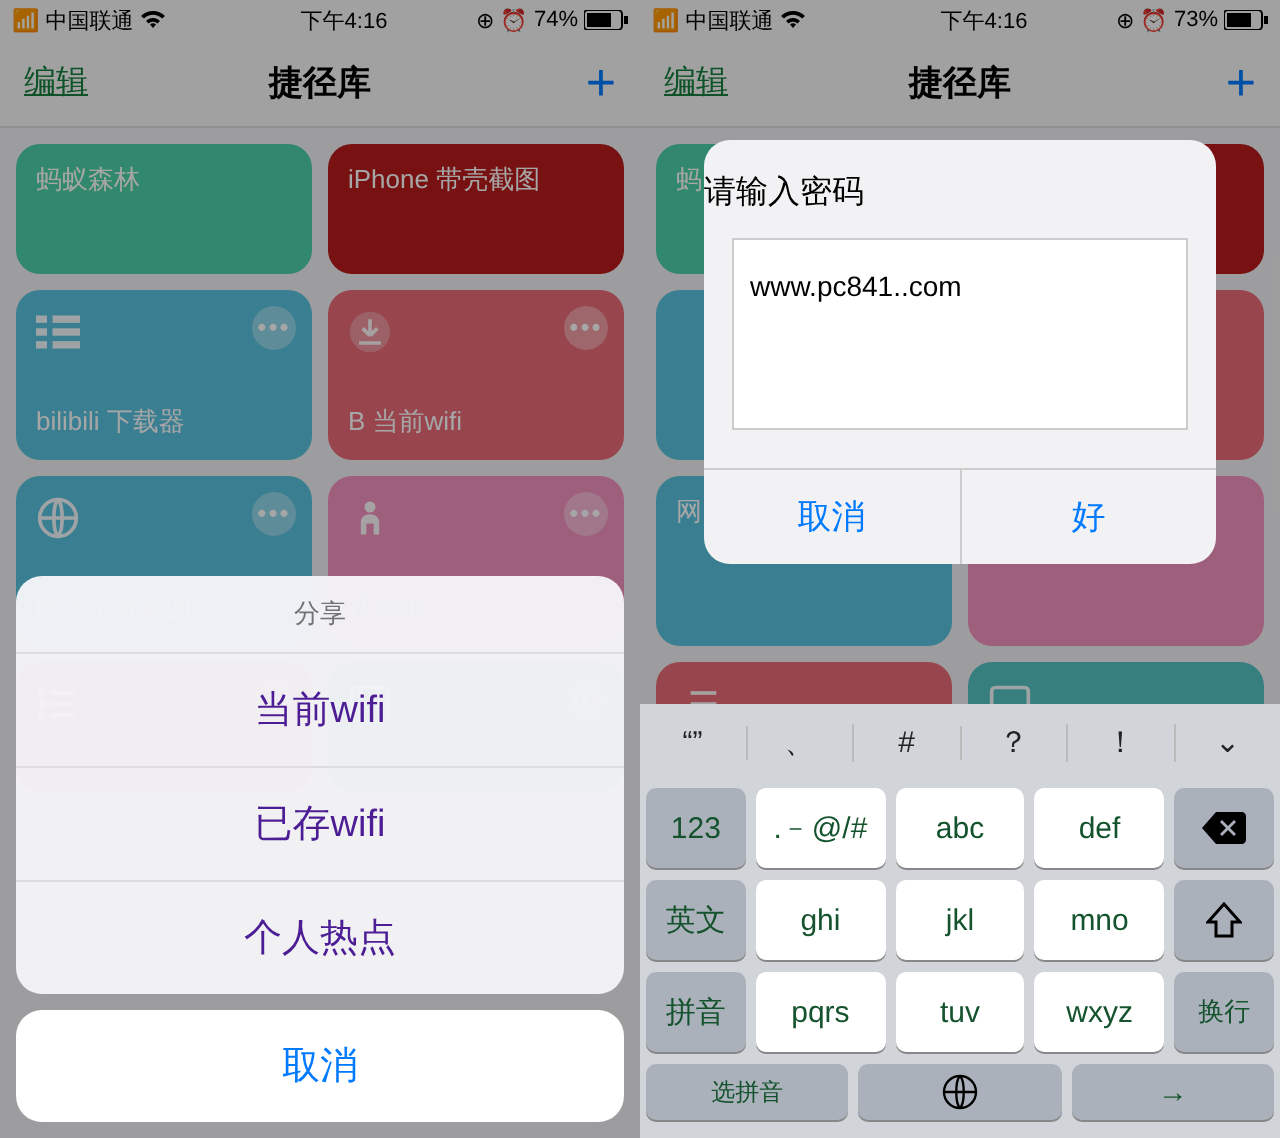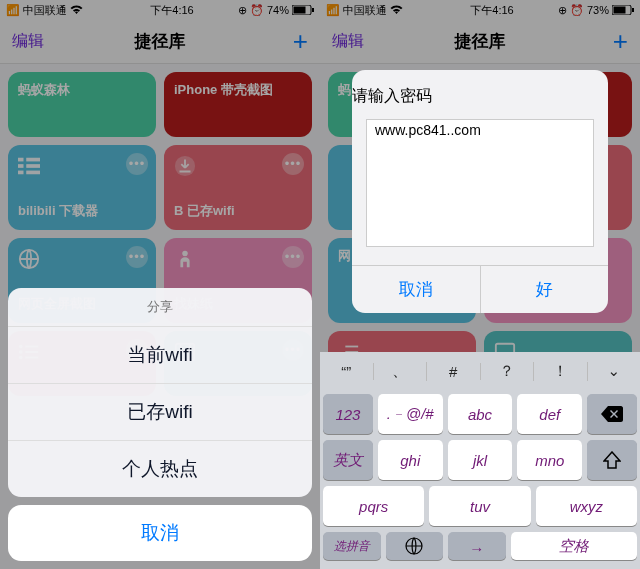--- a/index.html
+++ b/index.html
@@ -3,53 +3,53 @@
 <meta charset="utf-8">
 <style>
   * { margin:0; padding:0; box-sizing:border-box; font-family:-apple-system,"Helvetica Neue",sans-serif; }
   body { background:#888; width:640px; height:569px; overflow:hidden; display:flex; }
   .phone { width:320px; height:569px; position:relative; background:#f2f2f4; overflow:hidden; }
   .status { height:20px; background:#f7f7f8; display:flex; align-items:center; justify-content:space-between; font-size:11px; padding:0 6px; color:#000; }
   .status .l, .status .r { display:flex; align-items:center; gap:3px; }
   .status .c { position:absolute; left:50%; transform:translateX(-50%); font-weight:500;margin-left:12px; }
   .nav { height:44px; background:#f7f7f8; display:flex; align-items:center; justify-content:space-between; padding:0 12px; border-bottom:1px solid #ddd; }
   .nav .title { position:absolute; left:50%; transform:translateX(-50%); font-size:17px; font-weight:600; }
-  .nav .edit { color:#6d28d9; font-size:16px; }
+  .nav .edit { color:#15803d; font-size:16px;text-decoration:underline; }
   .nav .plus { color:#007aff; font-size:26px; font-weight:300; }
   .grid { padding:8px; display:grid; grid-template-columns:1fr 1fr; gap:8px; }
   .card { border-radius:12px; padding:10px; height:85px; position:relative; color:#fff; display:flex; flex-direction:column; justify-content:space-between; }
   .card.short { height:65px; }
   .card .ic { width:22px; height:22px; opacity:.95; }
   .card .more { position:absolute; top:8px; right:8px; width:22px; height:22px; border-radius:50%; background:rgba(255,255,255,.35); color:#fff; font-size:13px; line-height:22px; text-align:center; letter-spacing:1px; }
-  .card .lbl { font-size:13px; line-height:1.3;font-weight:bold; }
+  .card .lbl { font-size:13px; line-height:1.3; }
   .c-green{background:#4cd1a6}.c-gray{background:#b91c1c}.c-blue{background:#5ac2e0}.c-red{background:#ea6a78}.c-pink{background:#f393c0}.c-teal{background:#55c2c2}
   .dim { position:absolute; inset:0; background:rgba(0,0,0,.35); }
   
   .sheet { position:absolute; left:8px; right:8px; bottom:8px; }
   .sheet-top { background:rgba(245,245,248,.96); border-radius:13px; overflow:hidden; margin-bottom:8px; }
   .sheet-title { font-size:13px; color:#737373; text-align:center; padding:10px 0; border-bottom:1px solid #ddd; }
-  .sheet-opt { font-size:19px; color:#0f172a; text-align:center; padding:15px 0; border-bottom:1px solid #ddd; }
+  .sheet-opt { font-size:19px; color:#4c1d95; text-align:center; padding:15px 0; border-bottom:1px solid #ddd; }
   .sheet-opt:last-child{border:none}
   .sheet-cancel { background:#fff; border-radius:13px; font-size:19px; color:#007aff; text-align:center; padding:15px 0; font-weight:500; }
   
   .alert { position:absolute; top:70px; left:32px; right:32px; background:#f2f2f4; border-radius:13px; overflow:hidden; }
   .alert-t { text-align:left; font-size:16px; font-weight:500; padding:16px 0 12px; }
   .alert-body { padding:0 14px 14px; }
-  .alert-input { background:#fff; border:1px solid #ccc; width:100%; height:128px; padding:2px 8px; font-size:14px; resize:none; font-family:inherit; }
+  .alert-input { background:#fff; border:1px solid #ccc; width:100%; height:96px; padding:15px 8px; font-size:14px; resize:none; font-family:inherit; }
   .alert-btns { display:flex; border-top:1px solid #ccc; }
   .alert-btn { flex:1; text-align:center; padding:12px 0; font-size:17px; color:#007aff; }
   .alert-btn:first-child{border-right:1px solid #ccc}
   
   .kb { position:absolute; left:0; right:0; bottom:0; background:#d1d4d9; }
   .kb-sug { display:flex; height:38px; align-items:center; }
   .kb-sug span { flex:1; text-align:center; font-size:15px; color:#222; border-right:1px solid #bbb; }
   .kb-sug span:last-child{border:none}
   .kb-rows { padding:4px 3px 3px; }
   .kb-row { display:flex; gap:5px; margin-bottom:6px; }
-  .key { background:#fff; border-radius:5px; box-shadow:0 1px 0 #888; height:40px; display:flex; align-items:center; justify-content:center; font-size:15px; color:#701a75;font-style:italic; }
+  .key { background:#fff; border-radius:5px; box-shadow:0 1px 0 #888; height:40px; display:flex; align-items:center; justify-content:center; font-size:15px; color:#14532d; }
   .key.fn { background:#abb1bb; }
   .key.w1{flex:1}.key.w2{flex:1.3}
   .kb-row.last .key{height:28px}
   .sp{flex:2.2}
   svg{display:block}
 </style>
 </head>
 <body>
 
 <div class="phone">
@@ -103,21 +103,21 @@
       <span class="lbl">bilibili
 下载器</span>
     </div>
     <div class="card c-red">
       <span class="more">•••</span>
       <svg class="ic" viewBox="0 0 24 24" fill="#fff">
           <circle cx="12" cy="12" r="11" fill="#fff" opacity=".3"></circle>
           <path d="M12 5v9m0 0l-4-4m4 4l4-4M6 18h12" stroke="#fff" stroke-width="2" fill="none"></path>
         </svg>
       <span class="lbl">B
-已存wifi</span>
+当前wifi</span>
     </div>
     <div class="card c-blue">
       <span class="more">•••</span>
       <svg class="ic" viewBox="0 0 24 24" fill="none" stroke="#fff" stroke-width="2">
           <circle cx="12" cy="12" r="10"></circle>
           <path d="M2 12h20M12 2c3 3 3 17 0 20M12 2c-3 3-3 17 0 20"></path>
         </svg>
       <span class="lbl">网页全屏截图</span>
     </div>
     <div class="card c-pink">
@@ -251,30 +251,31 @@
         <div class="key w2">ghi</div>
         <div class="key w2">jkl</div>
         <div class="key w2">mno</div>
         <div class="key fn w1">
           <svg width="18" height="18" viewBox="0 0 18 18">
               <path d="M9 1L1 10h4v7h8v-7h4z" fill="none" stroke="#000" stroke-width="1.5"></path>
             </svg>
         </div>
       </div>
       <div class="kb-row">
+        <div class="key fn w1">拼音</div>
         <div class="key w2">pqrs</div>
         <div class="key w2">tuv</div>
         <div class="key w2">wxyz</div>
+        <div class="key fn w1" style="font-size:13px">换行</div>
       </div>
       <div class="kb-row last">
         <div class="key fn w1" style="font-size:12px">选拼音</div>
         <div class="key fn w1">
           <svg width="18" height="18" viewBox="0 0 18 18" fill="none" stroke="#000" stroke-width="1.2">
               <circle cx="9" cy="9" r="8"></circle>
               <path d="M1 9h16M9 1c2.5 2.5 2.5 13.5 0 16M9 1c-2.5 2.5-2.5 13.5 0 16"></path>
             </svg>
         </div>
         <div class="key fn w1">→</div>
-        <div class="key sp">空格</div>
       </div>
     </div>
   </div>
 </div>
 
 </body></html>

